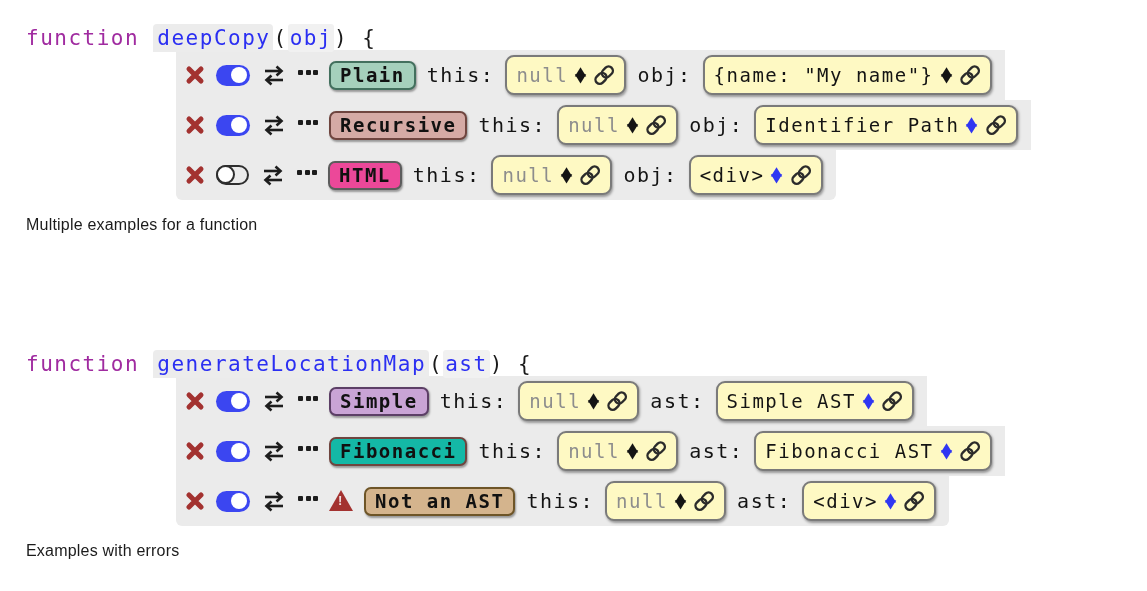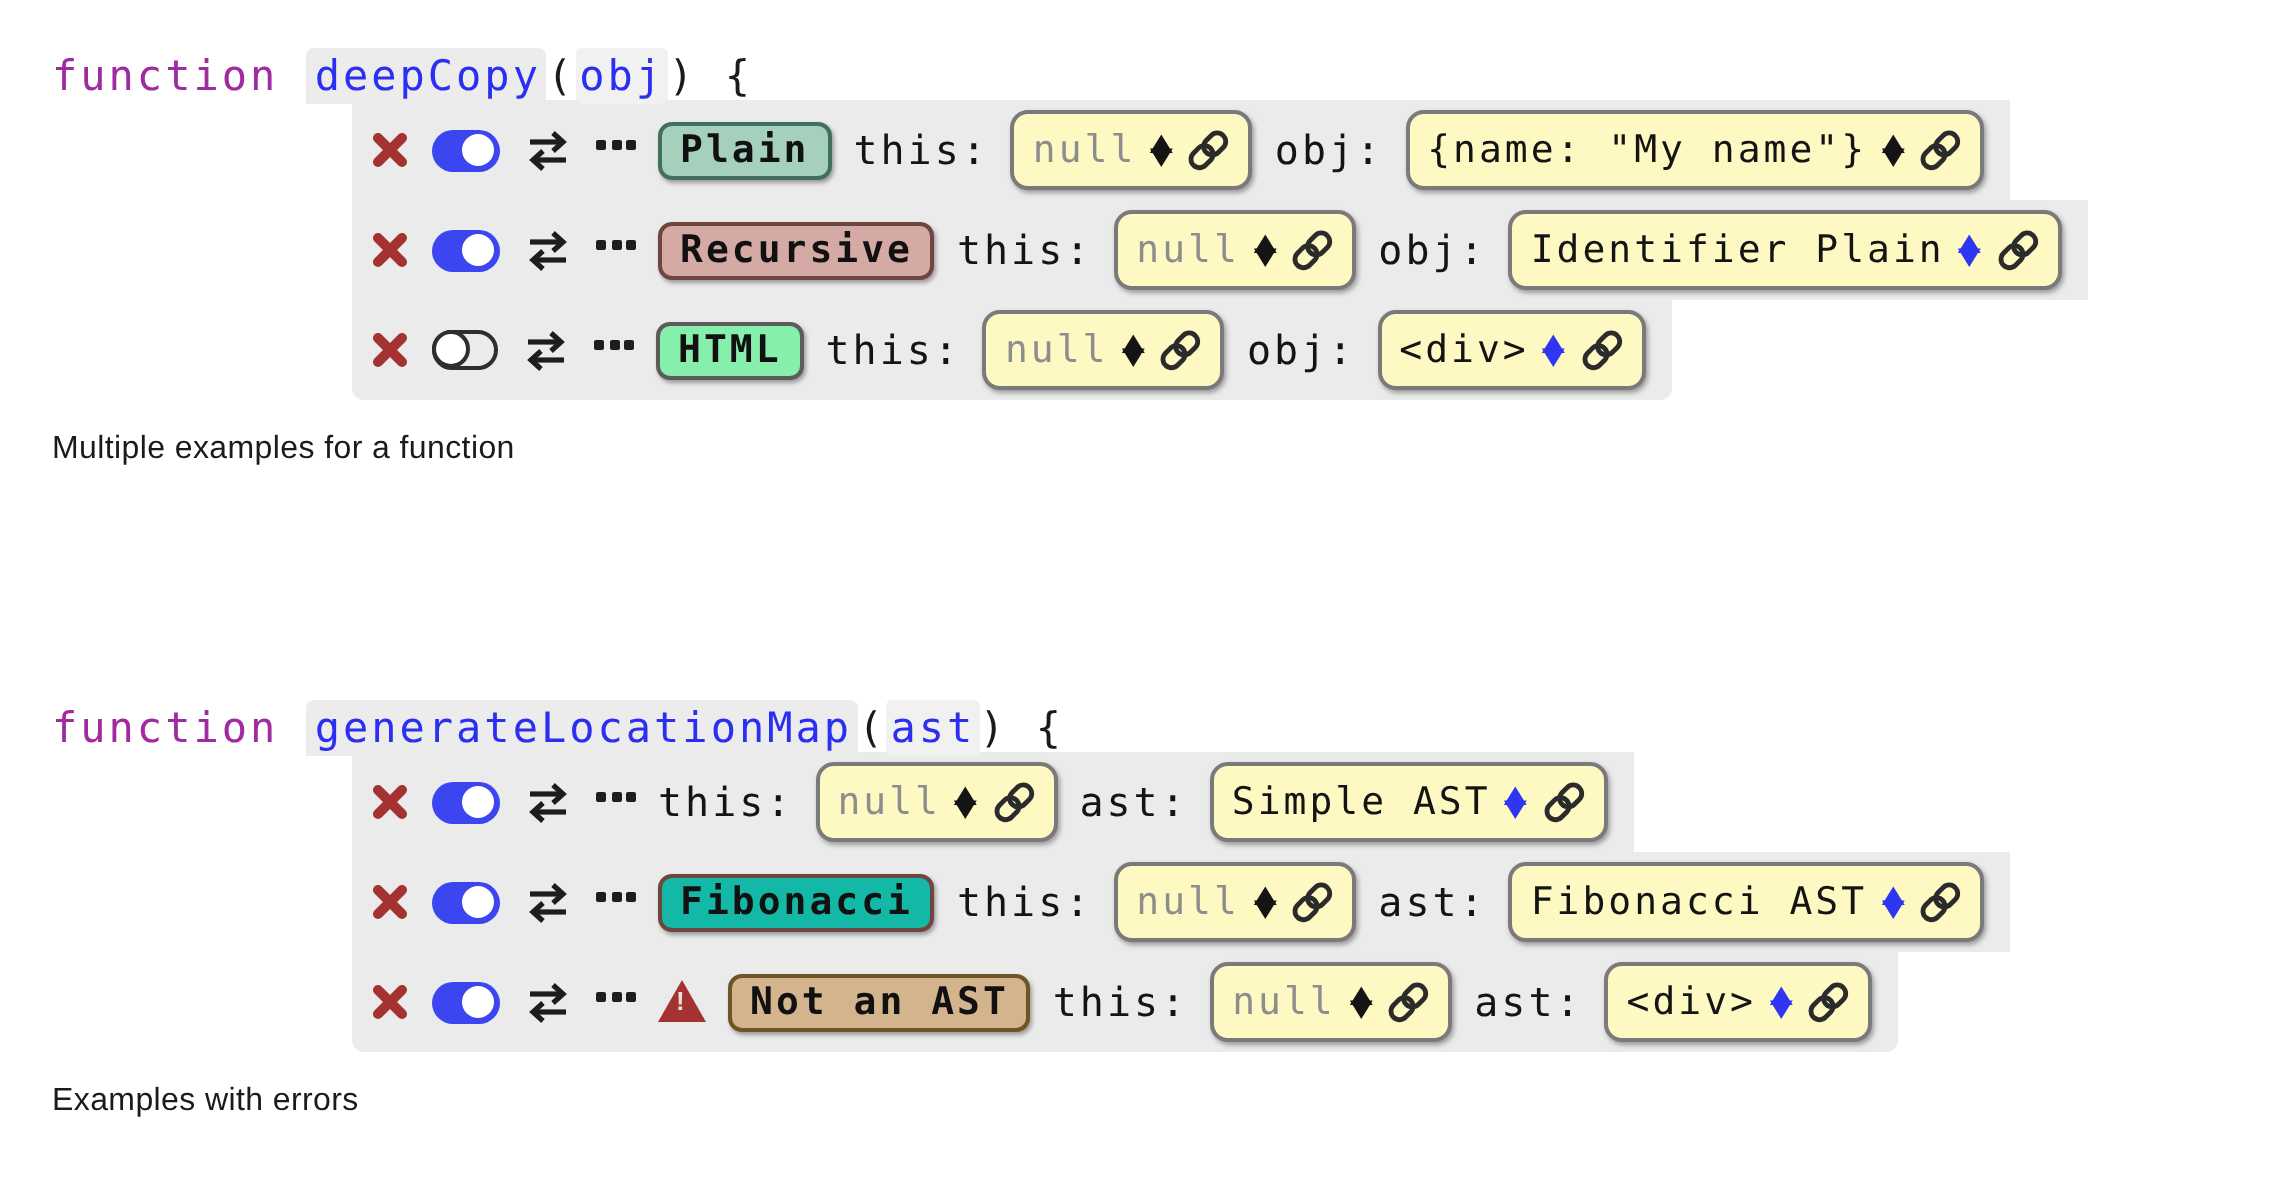--- a/index.html
+++ b/index.html
@@ -168,21 +168,21 @@
               <span>▼</span>
             </span>
           <span class="linkicon">
               <svg width="22" height="22" viewBox="0 0 22 22">
                 <use href="#link-glyph"></use>
               </svg>
             </span>
         </span>
         <span class="lbl">obj:</span>
         <span class="vbox">
-          <span class="vtext">Identifier Plain</span>
+          <span class="vtext">Identifier Path</span>
           <span class="stepper" style="color:#2f36f2">
               <span>▲</span>
               <span>▼</span>
             </span>
           <span class="linkicon">
               <svg width="22" height="22" viewBox="0 0 22 22">
                 <use href="#link-glyph"></use>
               </svg>
             </span>
         </span>
@@ -200,21 +200,21 @@
         <span class="icon-btn">
             <svg width="26" height="23" viewBox="0 0 26 23">
               <use href="#swap-glyph"></use>
             </svg>
           </span>
         <span class="more icon-btn">
             <i></i>
             <i></i>
             <i></i>
           </span>
-        <span class="badge" style="background:#86efac;border-color:#5c5c5c">HTML</span>
+        <span class="badge" style="background:#ec4899;border-color:#5c5c5c">HTML</span>
         <span class="lbl">this:</span>
         <span class="vbox">
           <span class="vtext muted">null</span>
           <span class="stepper" style="color:#141414">
               <span>▲</span>
               <span>▼</span>
             </span>
           <span class="linkicon">
               <svg width="22" height="22" viewBox="0 0 22 22">
                 <use href="#link-glyph"></use>
@@ -259,20 +259,21 @@
         <span class="icon-btn">
             <svg width="26" height="23" viewBox="0 0 26 23">
               <use href="#swap-glyph"></use>
             </svg>
           </span>
         <span class="more icon-btn">
             <i></i>
             <i></i>
             <i></i>
           </span>
+        <span class="badge" style="background:#c9a4d5;border-color:#5c3f66">Simple</span>
         <span class="lbl">this:</span>
         <span class="vbox">
           <span class="vtext muted">null</span>
           <span class="stepper" style="color:#141414">
               <span>▲</span>
               <span>▼</span>
             </span>
           <span class="linkicon">
               <svg width="22" height="22" viewBox="0 0 22 22">
                 <use href="#link-glyph"></use>

